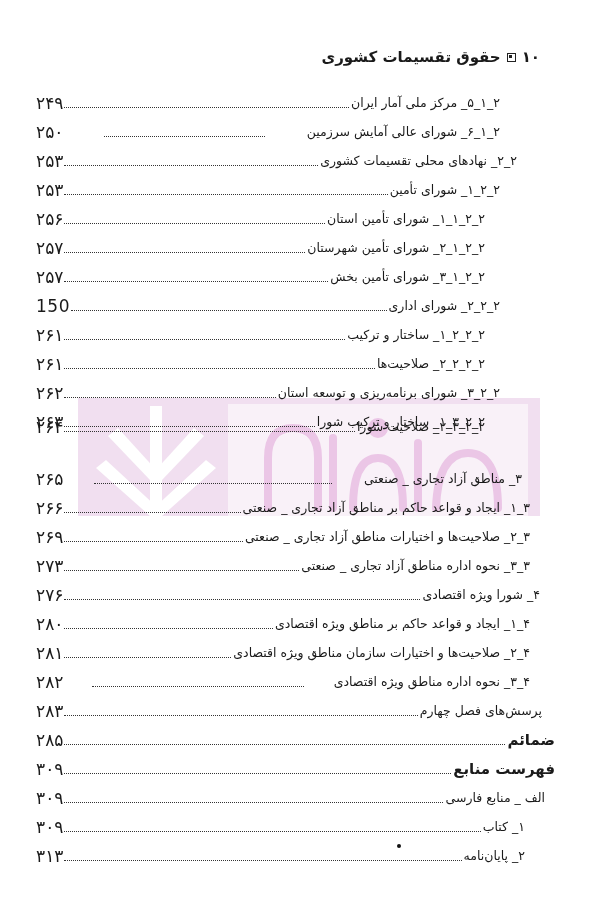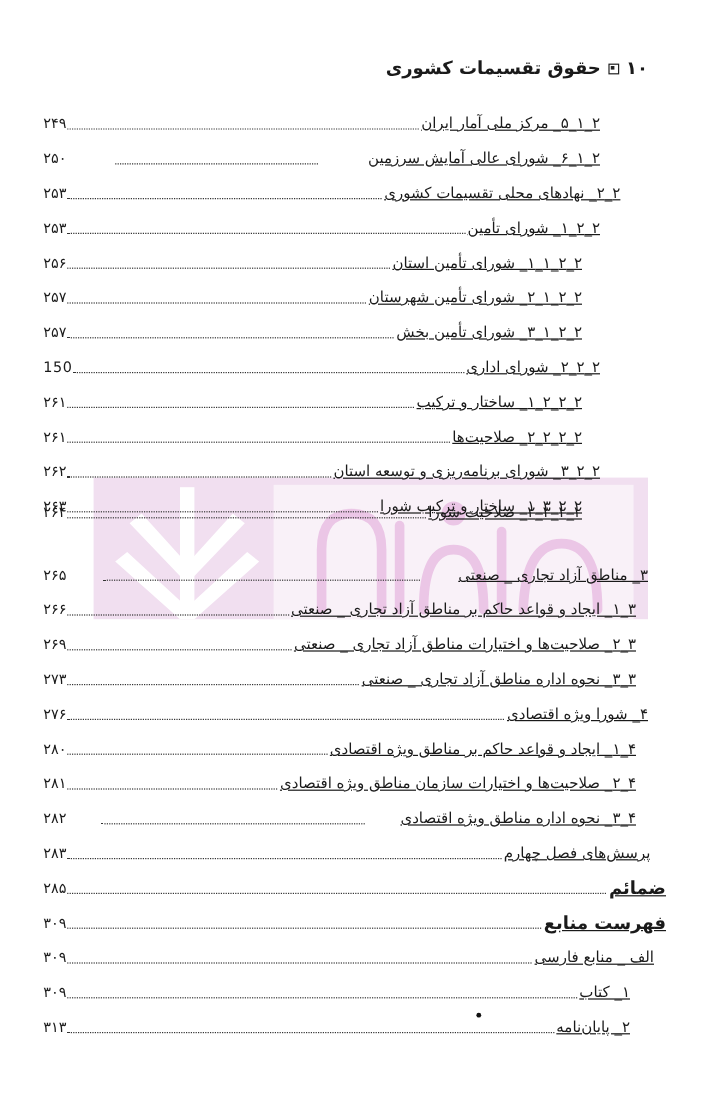--- a/index.html
+++ b/index.html
@@ -74,34 +74,33 @@
       height: 18px;
       display: flex;
       flex-direction: row;
       align-items: flex-end;
       direction: ltr;
       font-size: 12.5px;
       line-height: 18px;
     }
     .row .num {
       flex: 0 0 auto;
-      font-size: 12px;
+      font-size: 17px;
       letter-spacing: 0.5px;
     }
     .row .dots {
       flex: 1 1 auto;
       border-bottom: 1.2px dotted #333;
       margin: 0 2px 4px 1px;
       height: 1px;
     }
     .row .title {
       flex: 0 0 auto;
       direction: rtl;
       white-space: nowrap;
-      text-decoration: underline;
     }
     .row.bold .title {
       font-weight: bold;
       font-size: 15px;
     }
     .dotmark {
       position: absolute;
       left: 397px;
       top: 844px;
       width: 4px; height: 4px;
@@ -205,21 +204,21 @@
       <div class="row" style="top: 413px; right: 115px;">
     <span class="num">۲۶۳</span>
     <span class="dots"></span>
     <span class="title">۲_۲_۳_۱_ ساختار و ترکیب شورا</span>
   </div>
       <div class="row" style="top: 418px; right: 115px; justify-content: center;">
     <span class="num">۲۶۴</span>
     <span class="dots"></span>
     <span class="title">۲_۲_۳_۲_ صلاحیت شورا</span>
   </div>
-      <div class="row" style="top: 470px; right: 60px; gap: 30px;">
+      <div class="row" style="top: 470px; right: 78px; gap: 30px;">
     <span class="num">۲۶۵</span>
     <span class="dots"></span>
     <span class="title">۳_ مناطق آزاد تجاری _ صنعتی</span>
   </div>
       <div class="row" style="top: 499px; right: 70px;">
     <span class="num">۲۶۶</span>
     <span class="dots"></span>
     <span class="title">۳_۱_ ایجاد و قواعد حاکم بر مناطق آزاد تجاری _ صنعتی</span>
   </div>
       <div class="row" style="top: 528px; right: 70px;">

